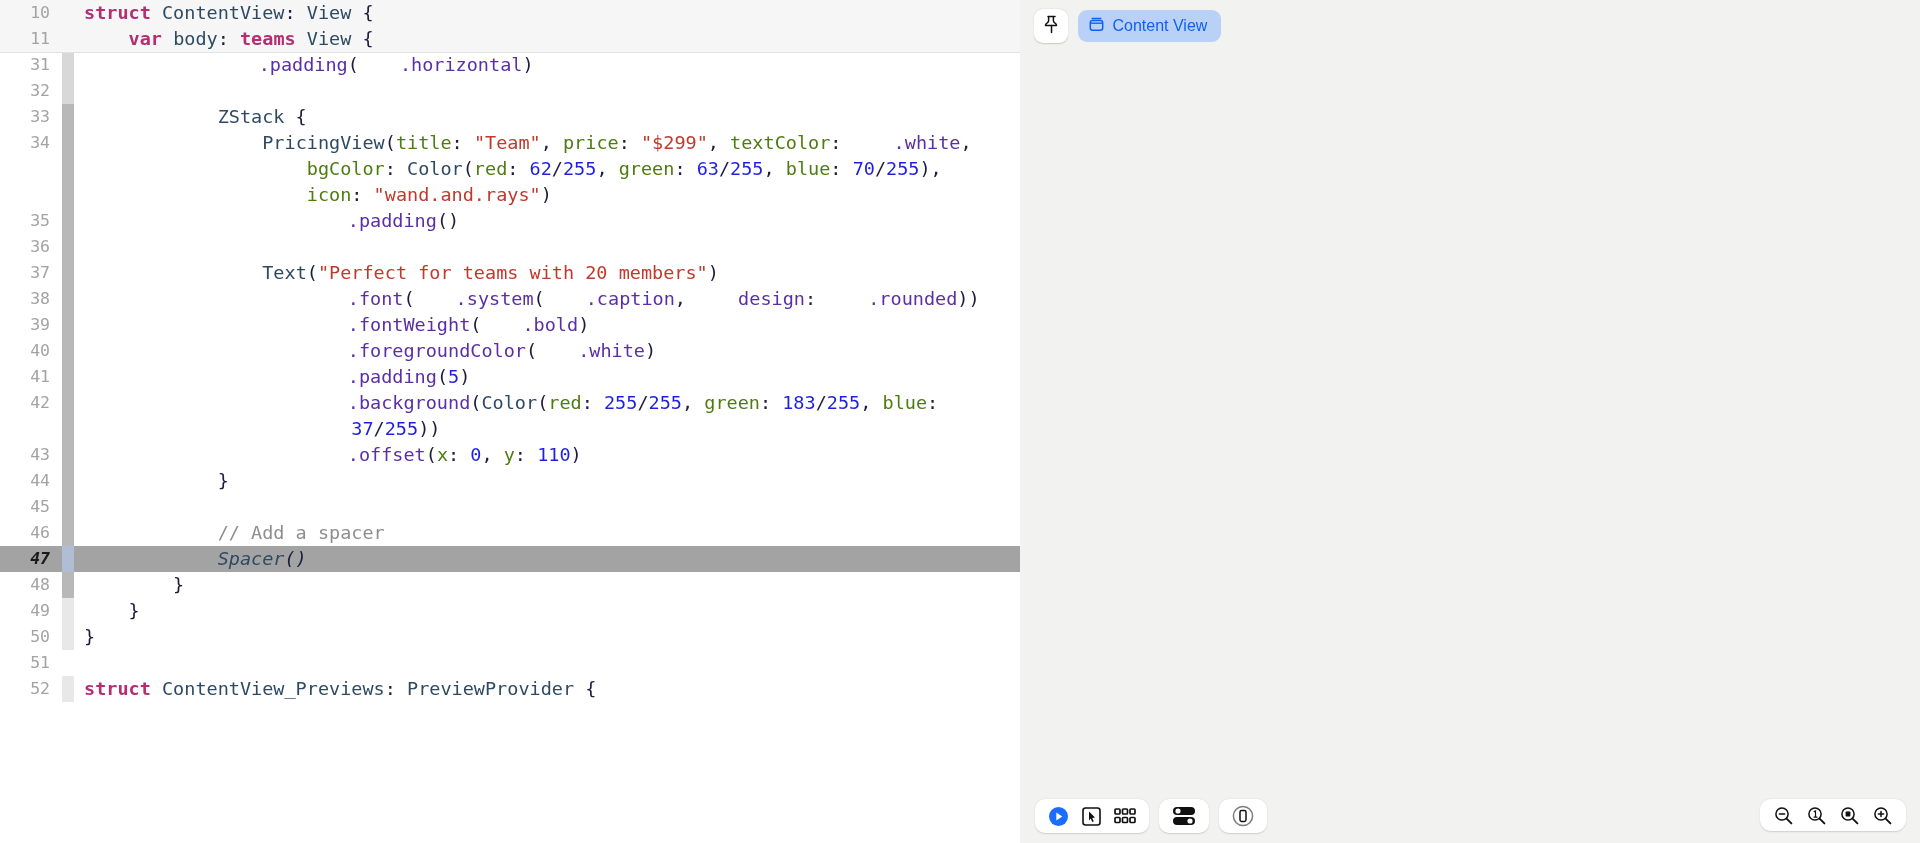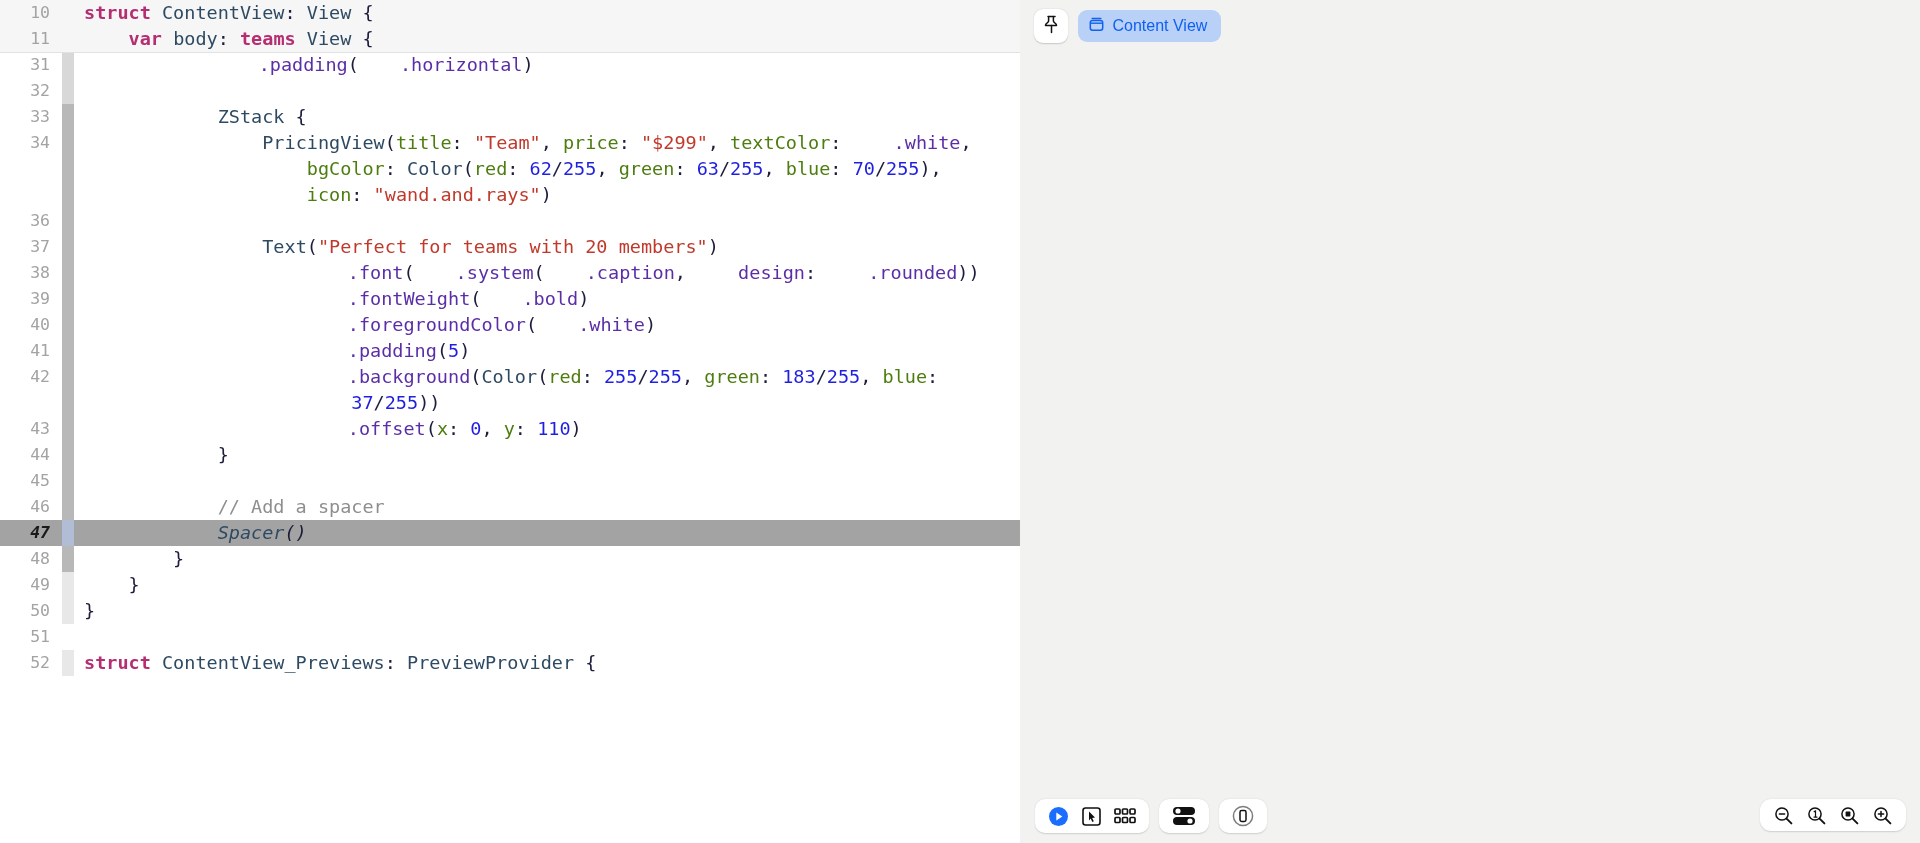--- a/index.html
+++ b/index.html
@@ -147,20 +147,25 @@
           <div class="gutter">33</div>
           <div class="foldbar on"></div>
           <div class="code"><span class="plain">            </span><span class="typ">ZStack</span><span class="plain"> {</span></div>
         </div>
         <div class="line tall" style="height: 78px;">
           <div class="gutter">34</div>
           <div class="foldbar on"></div>
           <div class="code"><span class="plain">                </span><span class="typ">PricingView</span><span class="plain">(</span><span class="lbl">title</span><span class="plain">: </span><span class="str">"Team"</span><span class="plain">, </span><span class="lbl">price</span><span class="plain">: </span><span class="str">"$299"</span><span class="plain">, </span><span class="lbl">textColor</span><span class="plain">: </span><span class="mod">.white</span><span class="plain">,
 </span><span class="plain">                    </span><span class="lbl">bgColor</span><span class="plain">: </span><span class="typ">Color</span><span class="plain">(</span><span class="lbl">red</span><span class="plain">: </span><span class="num">62</span><span class="plain">/</span><span class="num">255</span><span class="plain">, </span><span class="lbl">green</span><span class="plain">: </span><span class="num">63</span><span class="plain">/</span><span class="num">255</span><span class="plain">, </span><span class="lbl">blue</span><span class="plain">: </span><span class="num">70</span><span class="plain">/</span><span class="num">255</span><span class="plain">),
 </span><span class="plain">                    </span><span class="lbl">icon</span><span class="plain">: </span><span class="str">"wand.and.rays"</span><span class="plain">)</span></div>
+        </div>
+        <div class="line">
+          <div class="gutter">35</div>
+          <div class="foldbar on"></div>
+          <div class="code"><span class="plain">                    </span><span class="mod">.padding</span><span class="plain">()</span></div>
         </div>
         <div class="line">
           <div class="gutter">36</div>
           <div class="foldbar on"></div>
           <div class="code"></div>
         </div>
         <div class="line">
           <div class="gutter">37</div>
           <div class="foldbar on"></div>
           <div class="code"><span class="plain">                </span><span class="typ">Text</span><span class="plain">(</span><span class="str">"Perfect for teams with 20 members"</span><span class="plain">)</span></div>

